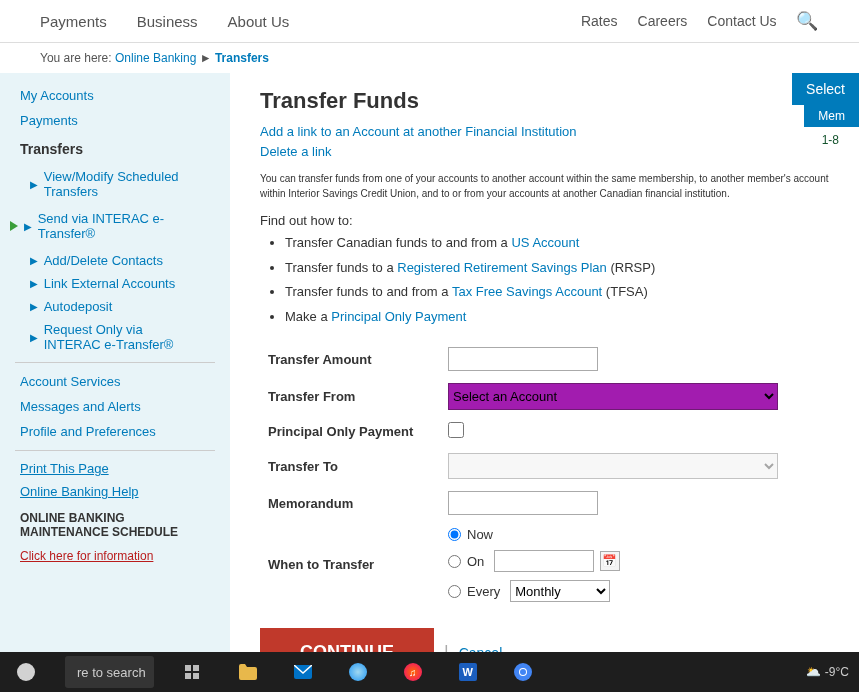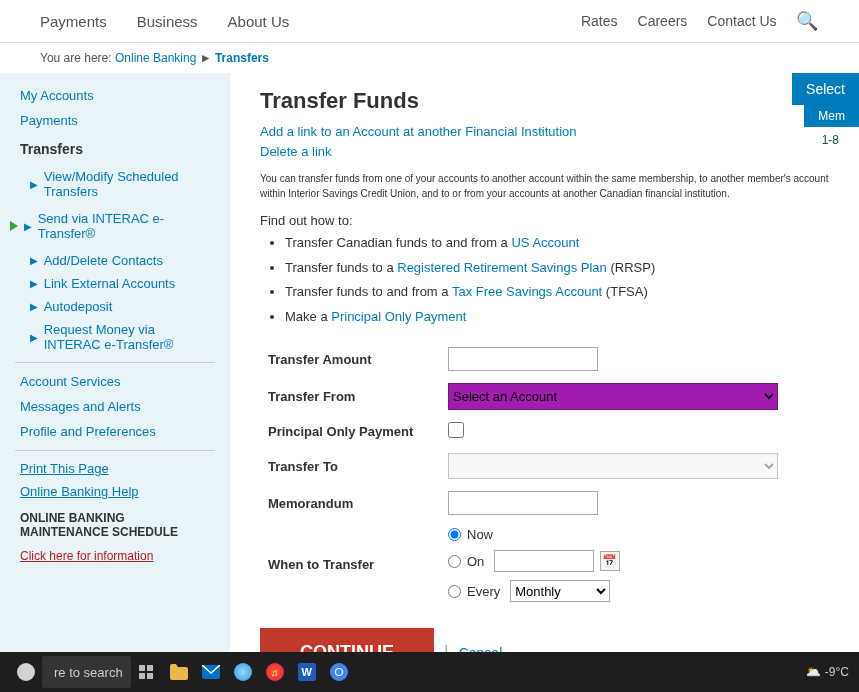--- a/index.html
+++ b/index.html
@@ -318,21 +318,21 @@
     .taskbar {
       position: fixed;
       bottom: 0;
       left: 0;
       right: 0;
       height: 40px;
       background: #1e1e1e;
       display: flex;
       align-items: center;
       padding: 0 10px;
-      gap: 0;
+      gap: 23px;
       z-index: 100;
     }
     .taskbar-item {
       width: 32px;
       height: 32px;
       display: flex;
       align-items: center;
       justify-content: center;
       cursor: pointer;
       border-radius: 4px;
@@ -410,21 +410,21 @@
     <a class="sidebar-sub-item">
       <span class="triangle-right">▶</span>
       <span>Link External Accounts</span>
     </a>
     <a class="sidebar-sub-item">
       <span class="triangle-right">▶</span>
       <span>Autodeposit</span>
     </a>
     <a class="sidebar-sub-item">
       <span class="triangle-right">▶</span>
-      <span>Request Money via INTERAC e-Transfer®</span>
+      <span>Request Only via INTERAC e-Transfer®</span>
     </a>
 
     <div class="sidebar-divider"></div>
 
     <a class="sidebar-item">Account Services</a>
     <a class="sidebar-item">Messages and Alerts</a>
     <a class="sidebar-item">Profile and Preferences</a>
 
     <div class="sidebar-divider"></div>
 

